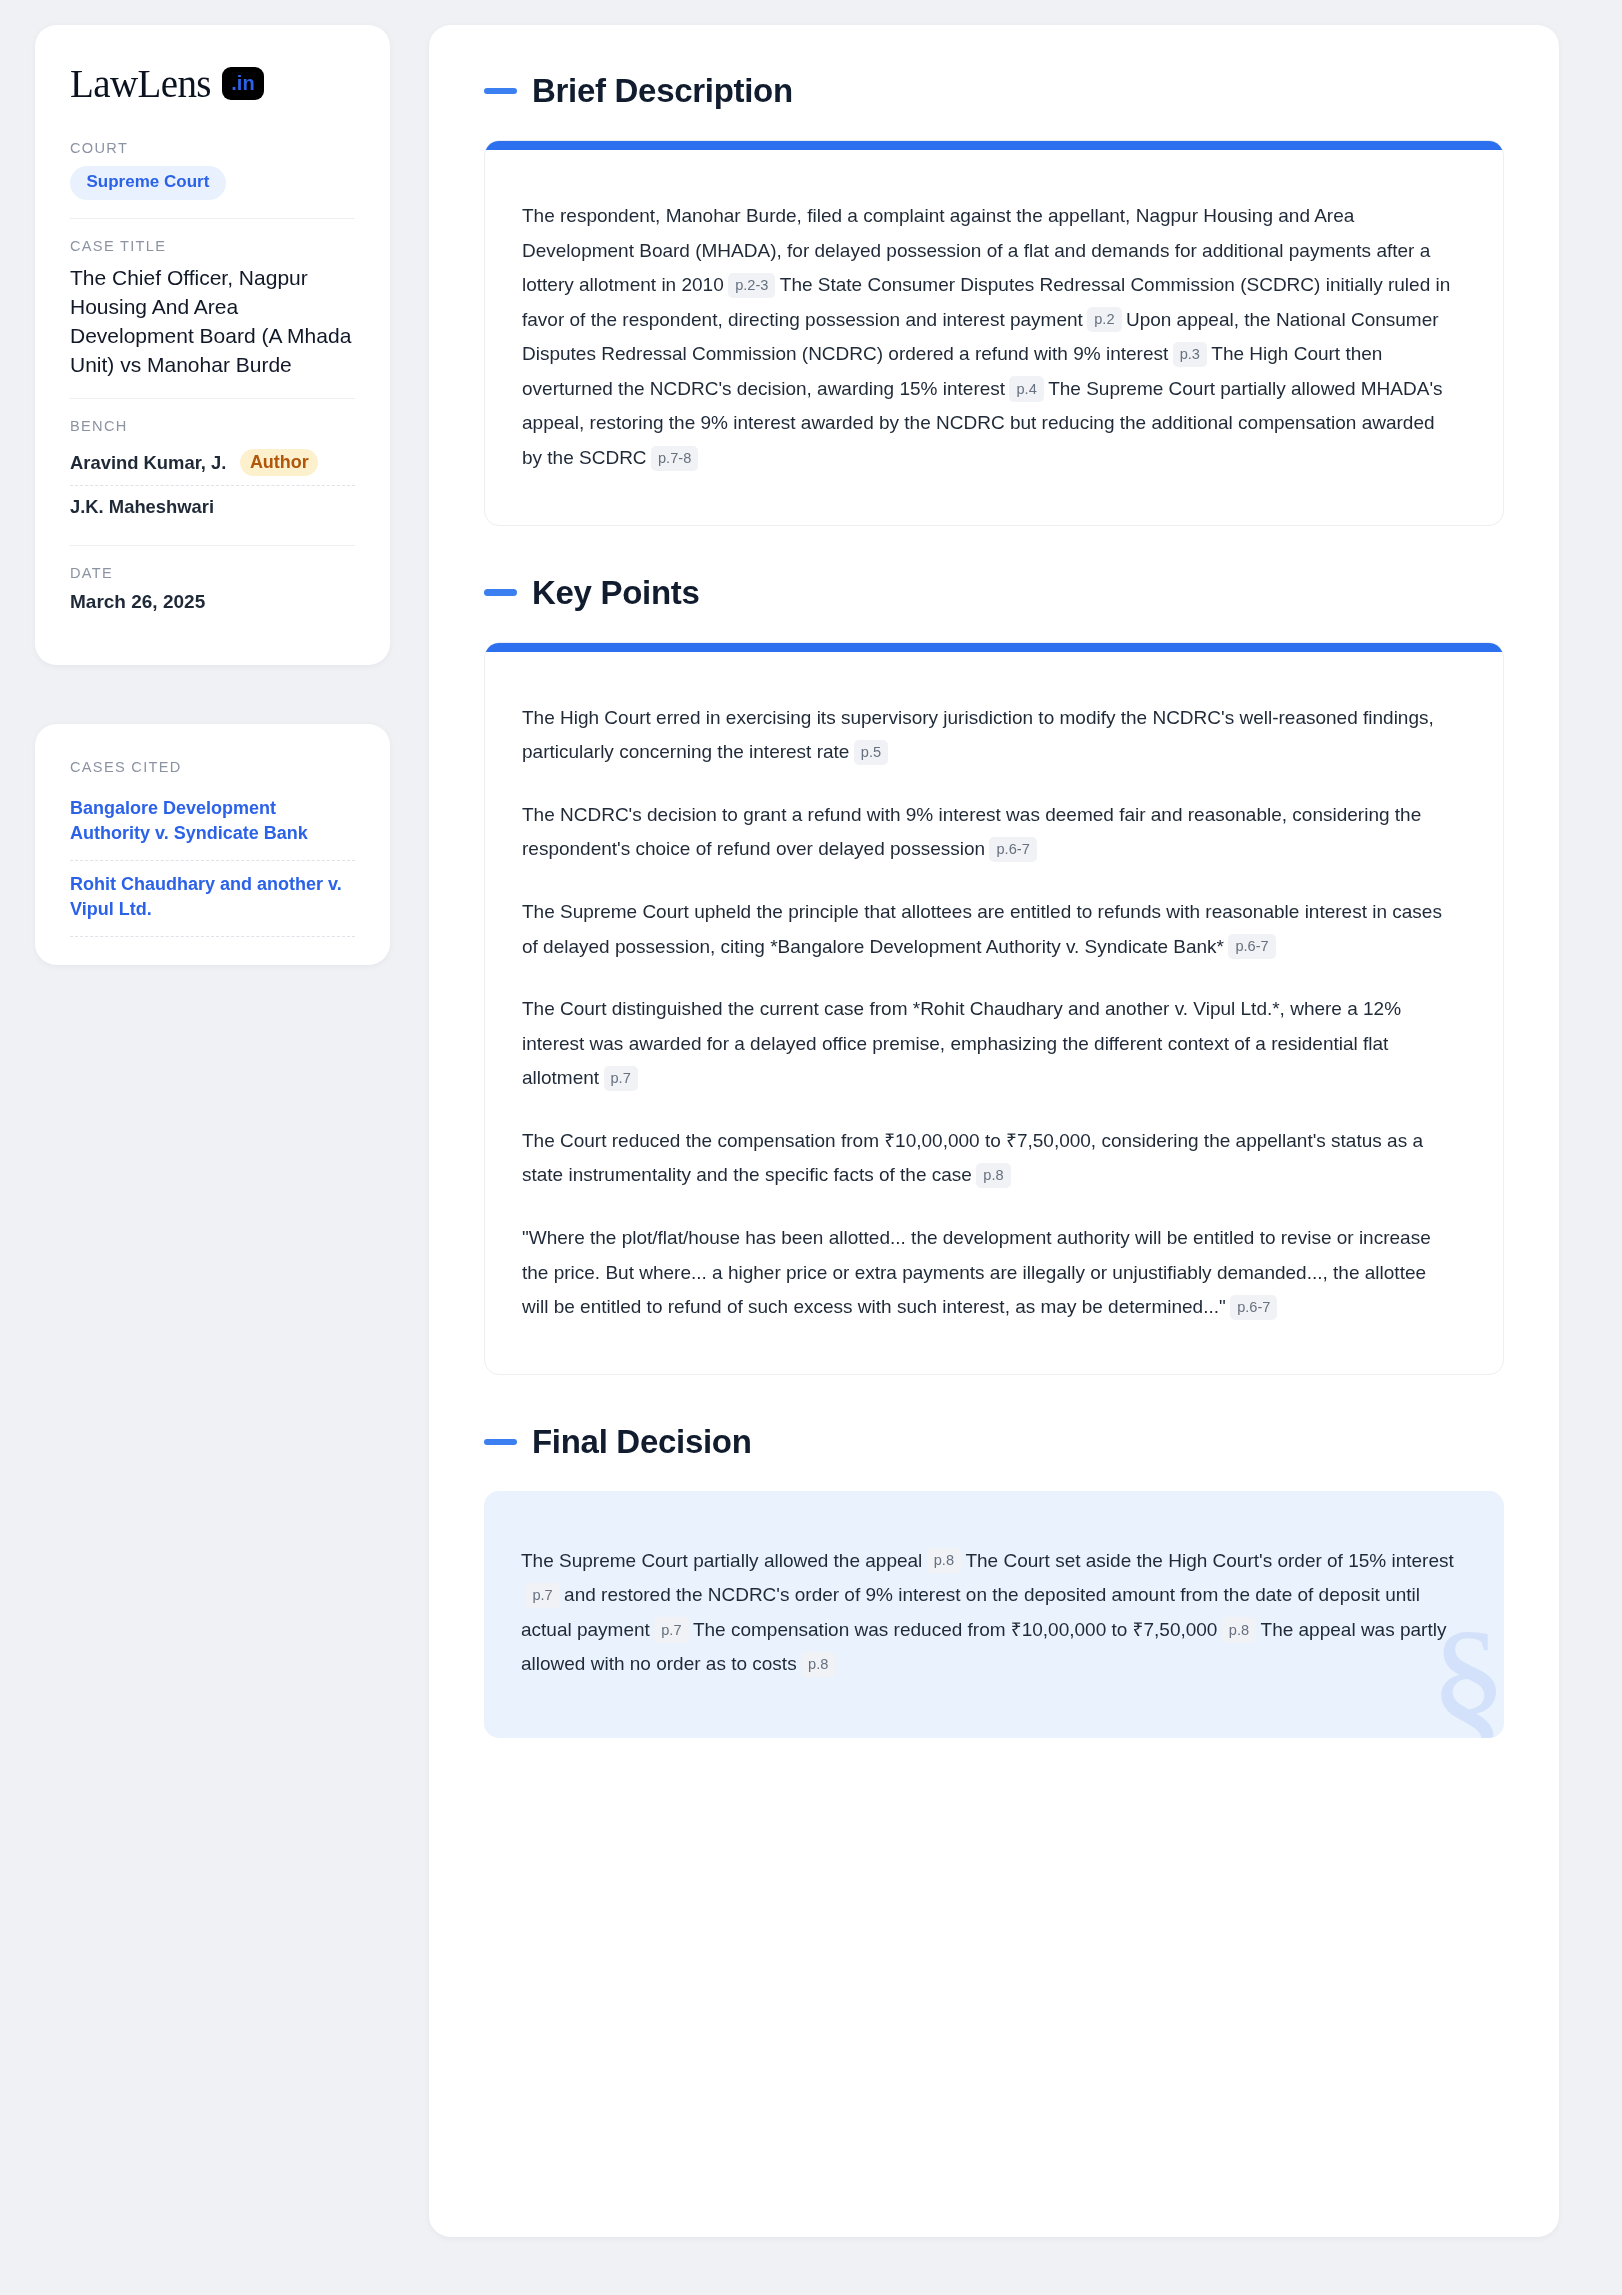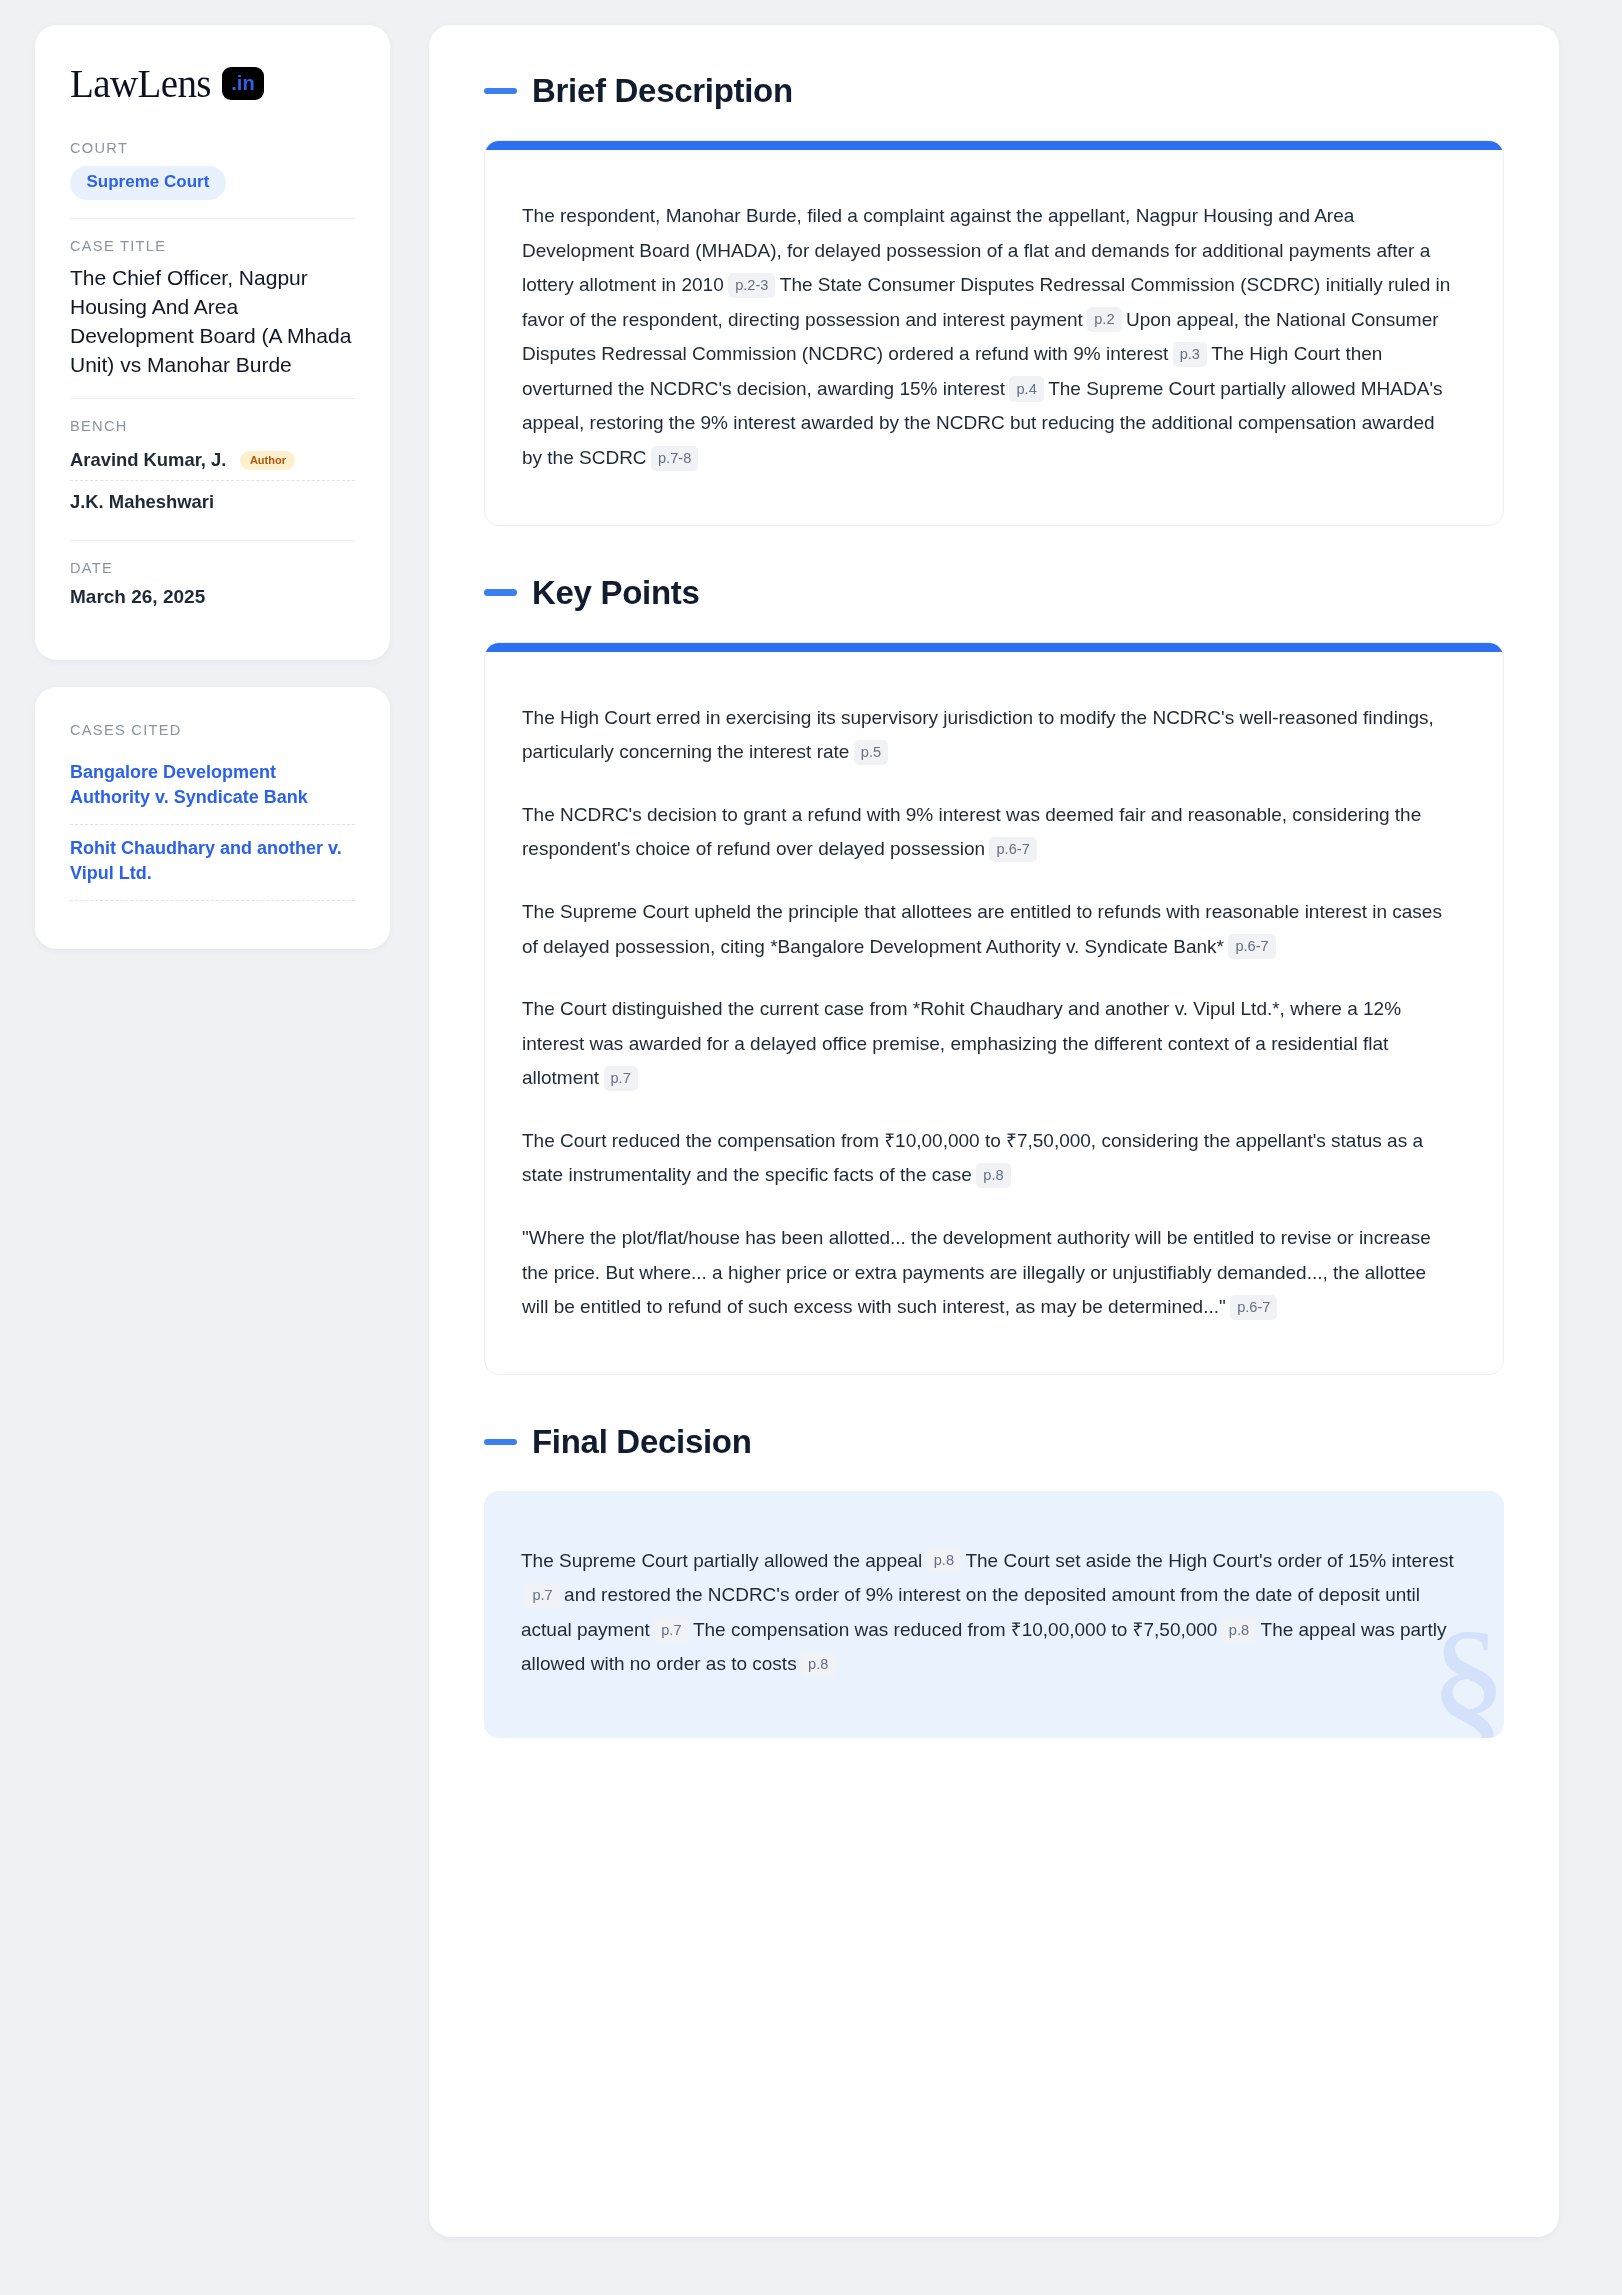--- a/index.html
+++ b/index.html
@@ -105,21 +105,21 @@
     padding-top: 10px;
   }
   .bench-name {
     font-size: 18.4px;
     font-weight: bold;
     color: #1f2937;
   }
   .badge-author {
     background: #fdf0cd;
     color: #b1560b;
-    font-size: 11px;
+    font-size: 18px;
     font-weight: bold;
     padding: 3.8px 9.5px 4.4px 9.5px;
     border-radius: 63px;
     line-height: 1;
   }
 
   .date-text {
     font-size: 19px;
     font-weight: bold;
     color: #1f2937;
@@ -136,21 +136,21 @@
     color: #4b5563;
     padding-left: 23px;
     padding-bottom: 14px;
     border-bottom: 1.3px dashed #dfe2e8;
   }
   .framework-tail {
     margin-top: 38px;
     border-top: 1.3px solid #edeef2;
   }
 
-  .sidebar-cited { padding: 35px 35px 48px 35px; }
+  .sidebar-cited { padding: 35px 35px 28px 35px; margin-top: 32px; }
   .cited-item {
     font-size: 18px;
     font-weight: bold;
     line-height: 1.38;
     color: #2b62e8;
     padding: 11.4px 0 14px 0;
     border-bottom: 1.3px dashed #dfe2e8;
   }
   .cited-item:first-of-type { padding-top: 15px; }
 

